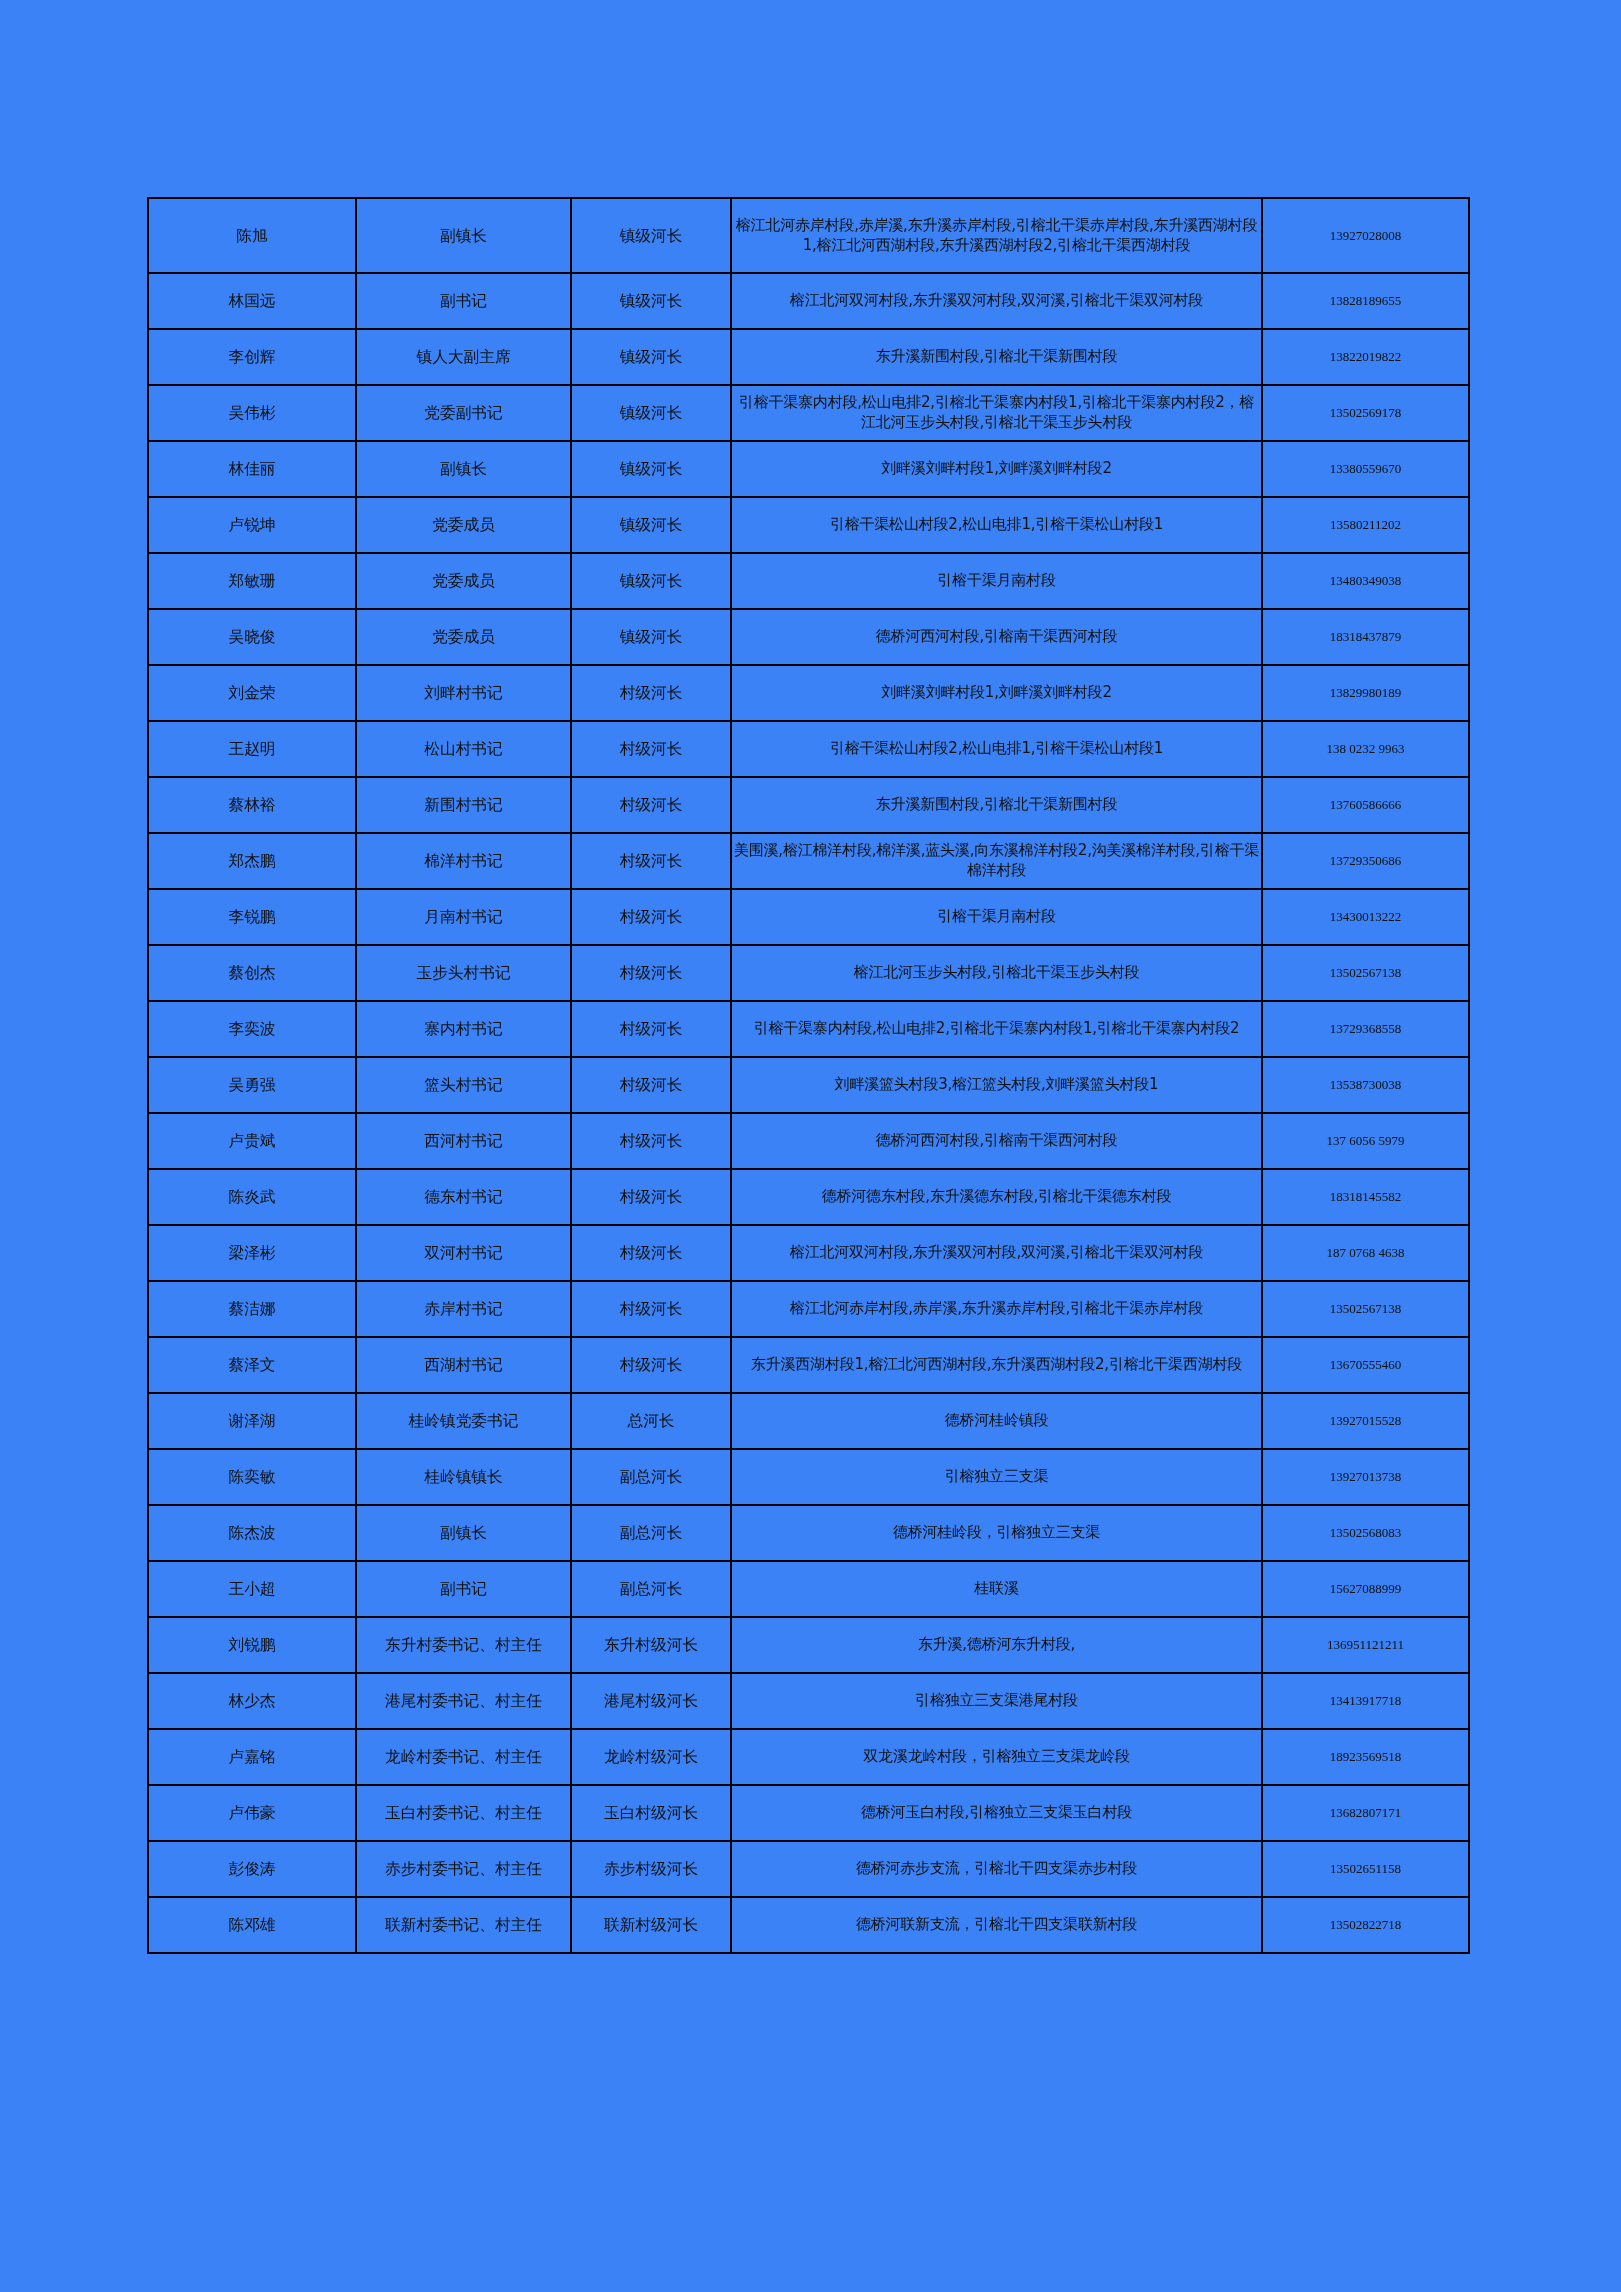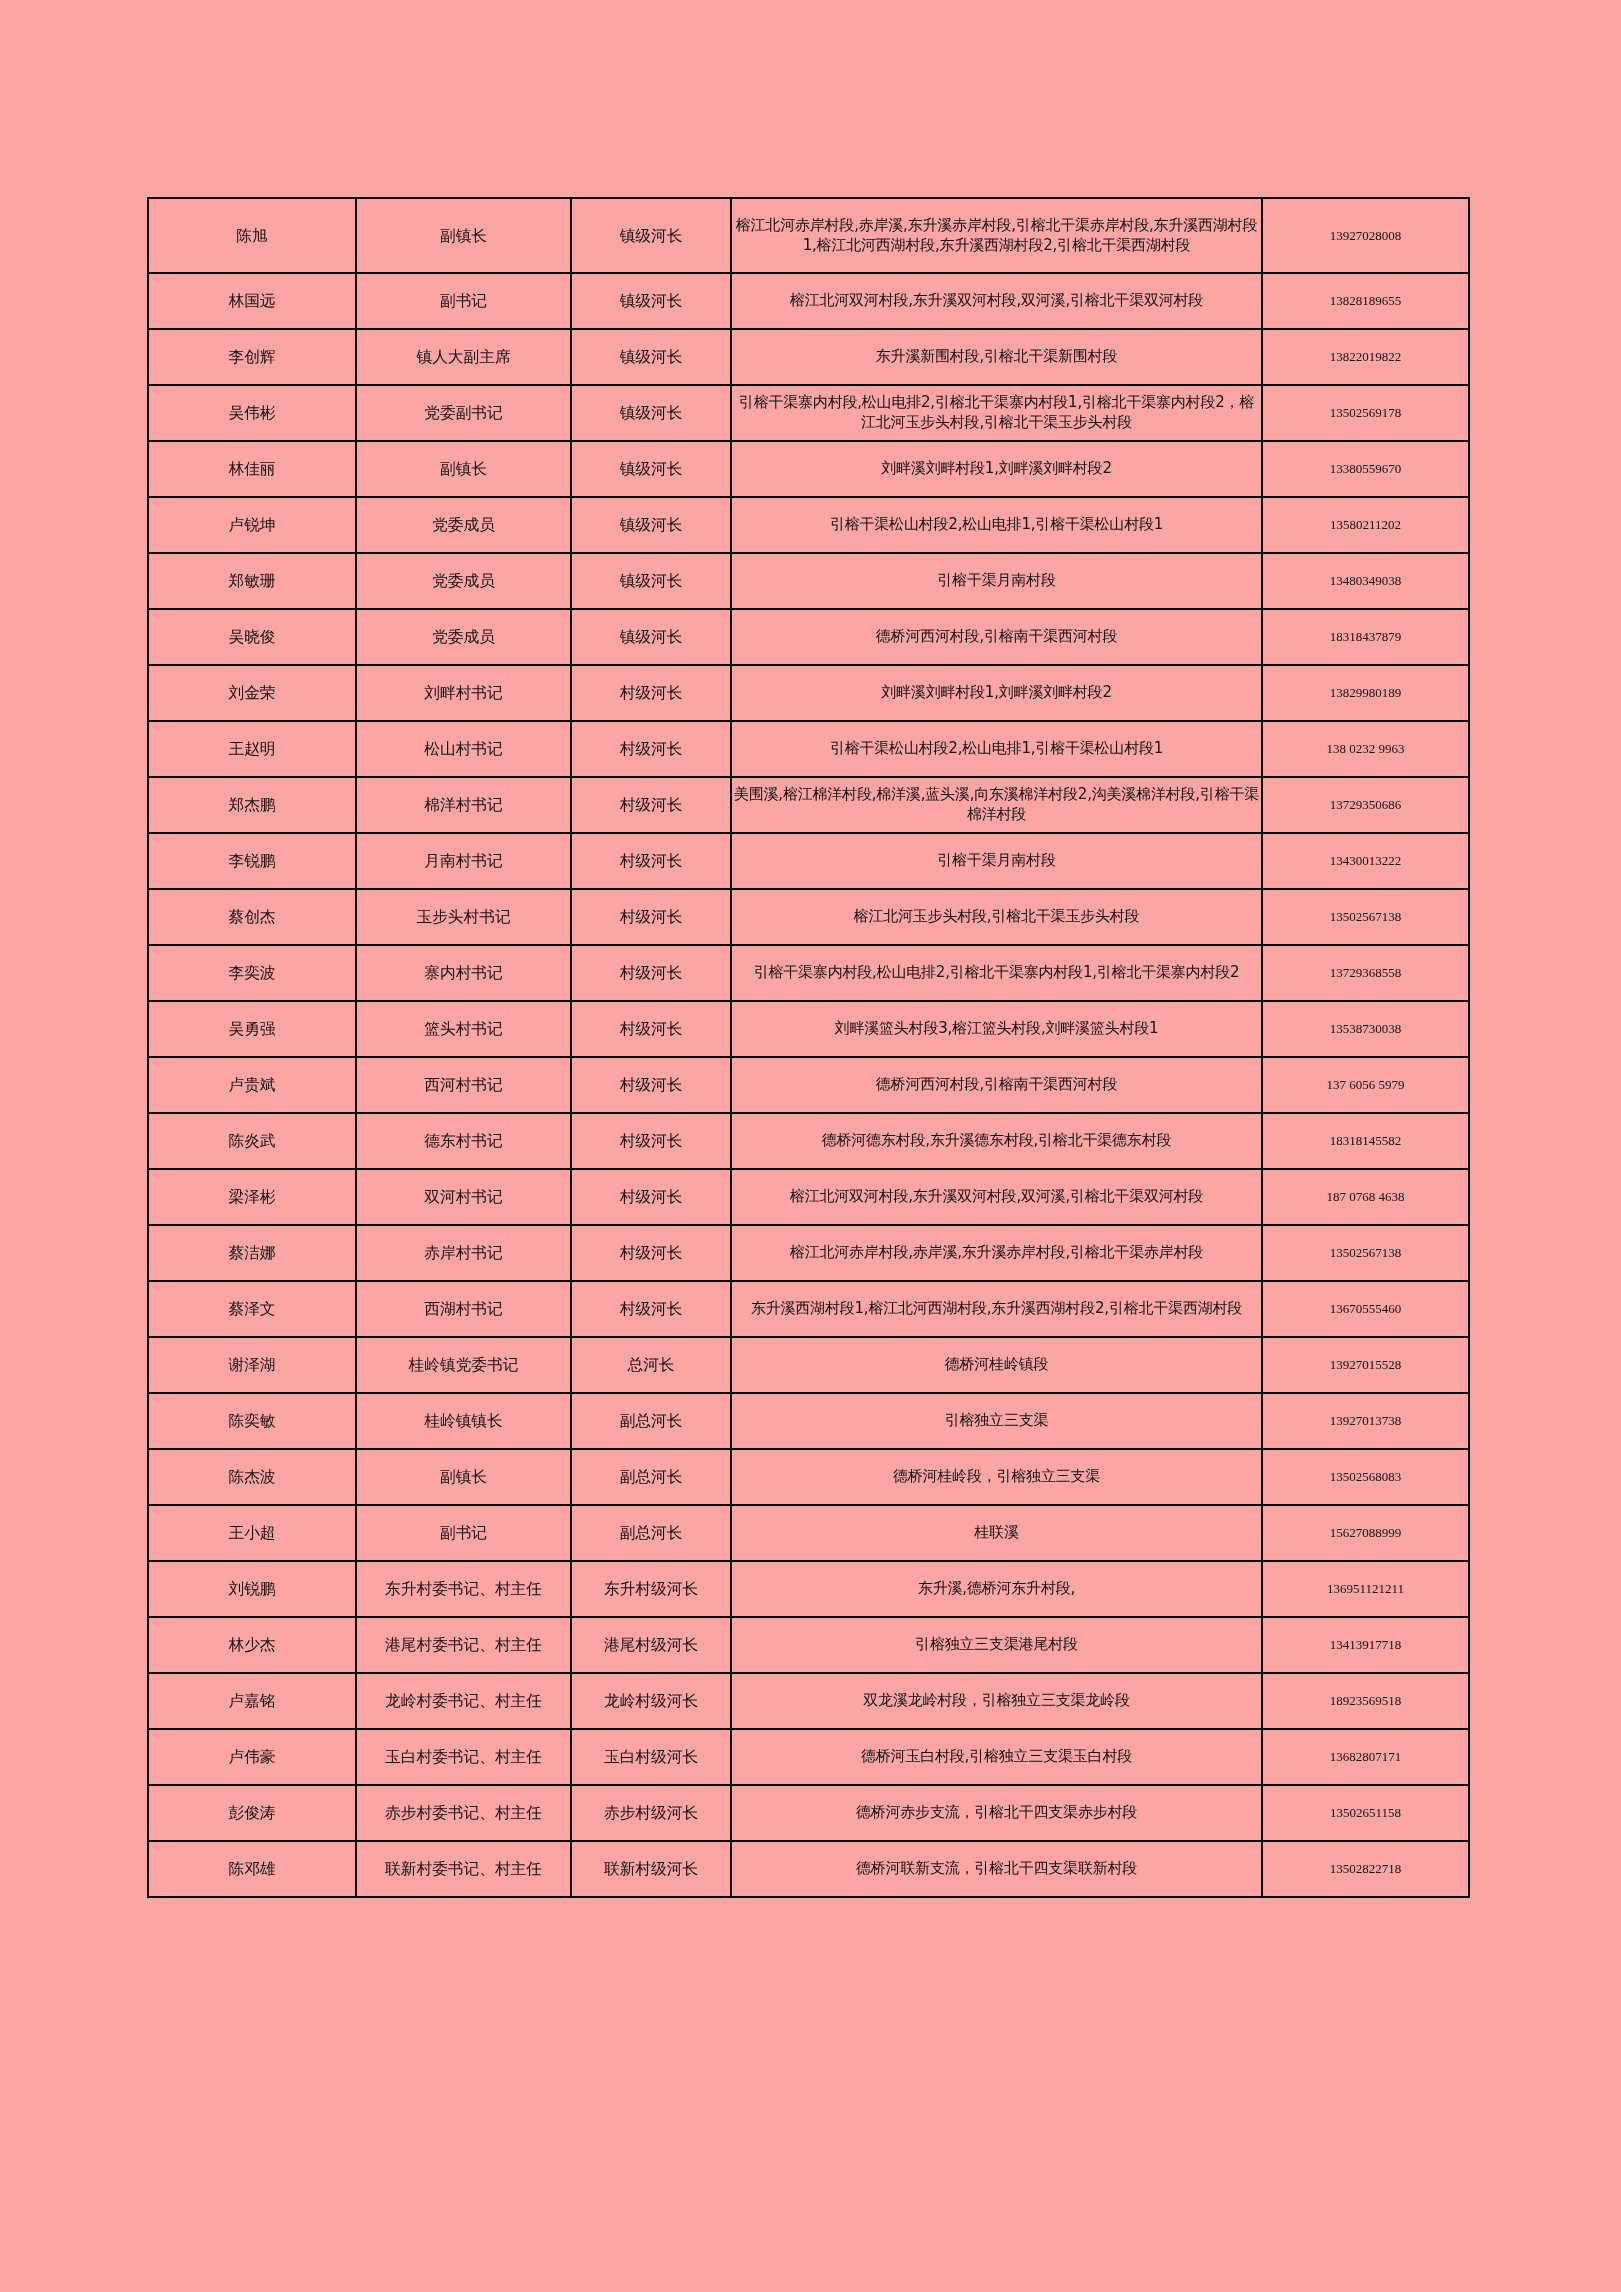--- a/index.html
+++ b/index.html
@@ -1,18 +1,18 @@
 <!DOCTYPE html>
 <html><head>
 <meta charset="utf-8">
 <style>
   html, body { margin:0; padding:0; background:#ffffff; }
   body { width:1621px; height:2293px; position:relative; overflow:hidden;
          font-family:"DejaVu Sans", sans-serif; color:#111; }
-  .page { position:absolute; left:0; top:0; width:1621px; height:2293px; background:#fca5a5; }
+  .page { position:absolute; left:0; top:0; width:1621px; height:2293px; background:#3b82f6; }
   table.roster { position:absolute; left:147px; top:197px; width:1320px;
          border-collapse:collapse; table-layout:fixed; }
   table.roster td { border:2px solid #000; text-align:center; vertical-align:middle;
          font-size:15.7px; line-height:19.6px; padding:0 5.9px; height:54px; overflow:hidden; }
   table.roster tr.row-tall td { height:73px; }
   table.roster td.c-phone { font-family:"Liberation Serif", serif; font-size:13px; }
   table.roster td.c-section { font-size:15px; line-height:19.6px; letter-spacing:-0.2px; padding:0 1px; }
   col.c1 { width:208px; } col.c2 { width:215px; } col.c3 { width:160px; }
   col.c4 { width:531px; } col.c5 { width:207px; }
 </style>
@@ -93,20 +93,27 @@
     <td class="c-phone">13829980189</td>
   </tr>
         <tr>
     <td class="c-name">王赵明</td>
     <td class="c-position">松山村书记</td>
     <td class="c-level">村级河长</td>
     <td class="c-section">引榕干渠松山村段2,松山电排1,引榕干渠松山村段1</td>
     <td class="c-phone">138 0232 9963</td>
   </tr>
         <tr>
+    <td class="c-name">蔡林裕</td>
+    <td class="c-position">新围村书记</td>
+    <td class="c-level">村级河长</td>
+    <td class="c-section">东升溪新围村段,引榕北干渠新围村段</td>
+    <td class="c-phone">13760586666</td>
+  </tr>
+        <tr>
     <td class="c-name">郑杰鹏</td>
     <td class="c-position">棉洋村书记</td>
     <td class="c-level">村级河长</td>
     <td class="c-section">美围溪,榕江棉洋村段,棉洋溪,蓝头溪,向东溪棉洋村段2,沟美溪棉洋村段,引榕干渠棉洋村段</td>
     <td class="c-phone">13729350686</td>
   </tr>
         <tr>
     <td class="c-name">李锐鹏</td>
     <td class="c-position">月南村书记</td>
     <td class="c-level">村级河长</td>

